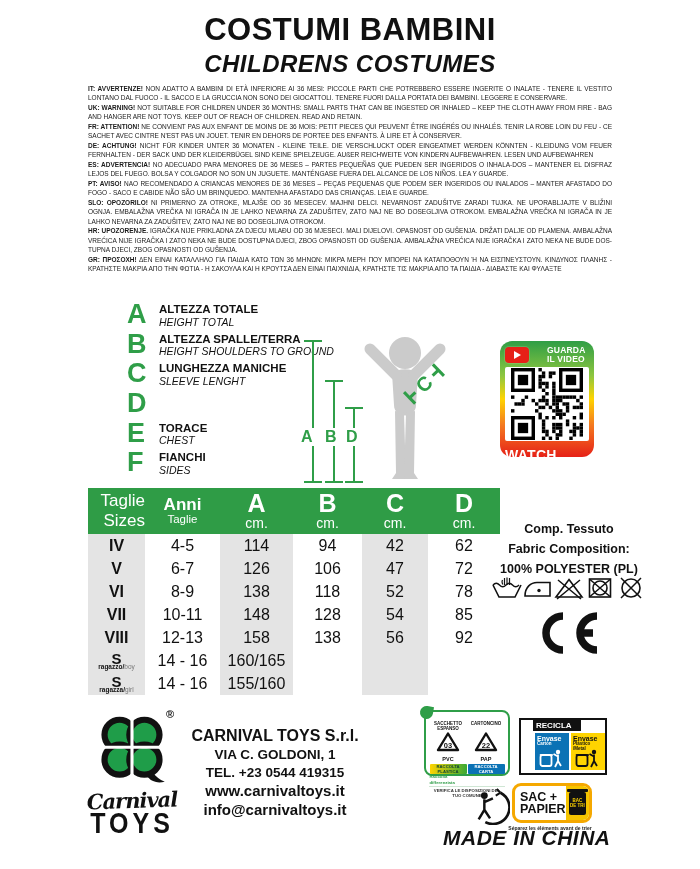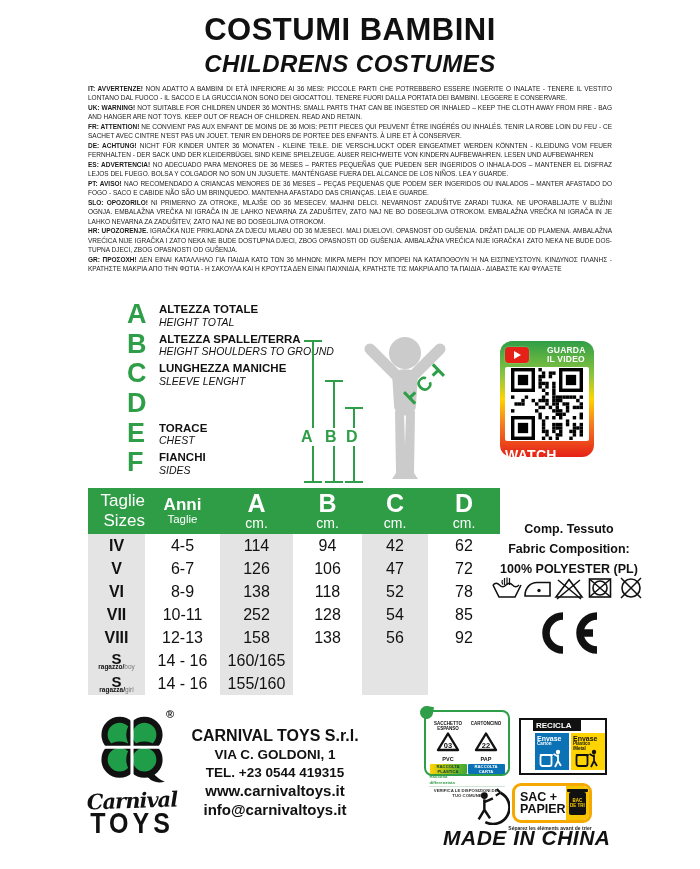--- a/index.html
+++ b/index.html
@@ -385,21 +385,21 @@
       <td class="td-size">VI</td>
           <td>8-9</td>
       <td>138</td>
           <td>118</td>
       <td>52</td>
           <td>78</td>
     </tr>
     <tr>
       <td class="td-size">VII</td>
           <td>10-11</td>
-      <td>252</td>
+      <td>148</td>
           <td>128</td>
       <td>54</td>
           <td>85</td>
     </tr>
     <tr>
       <td class="td-size">VIII</td>
           <td>12-13</td>
       <td>158</td>
           <td>138</td>
       <td>56</td>

